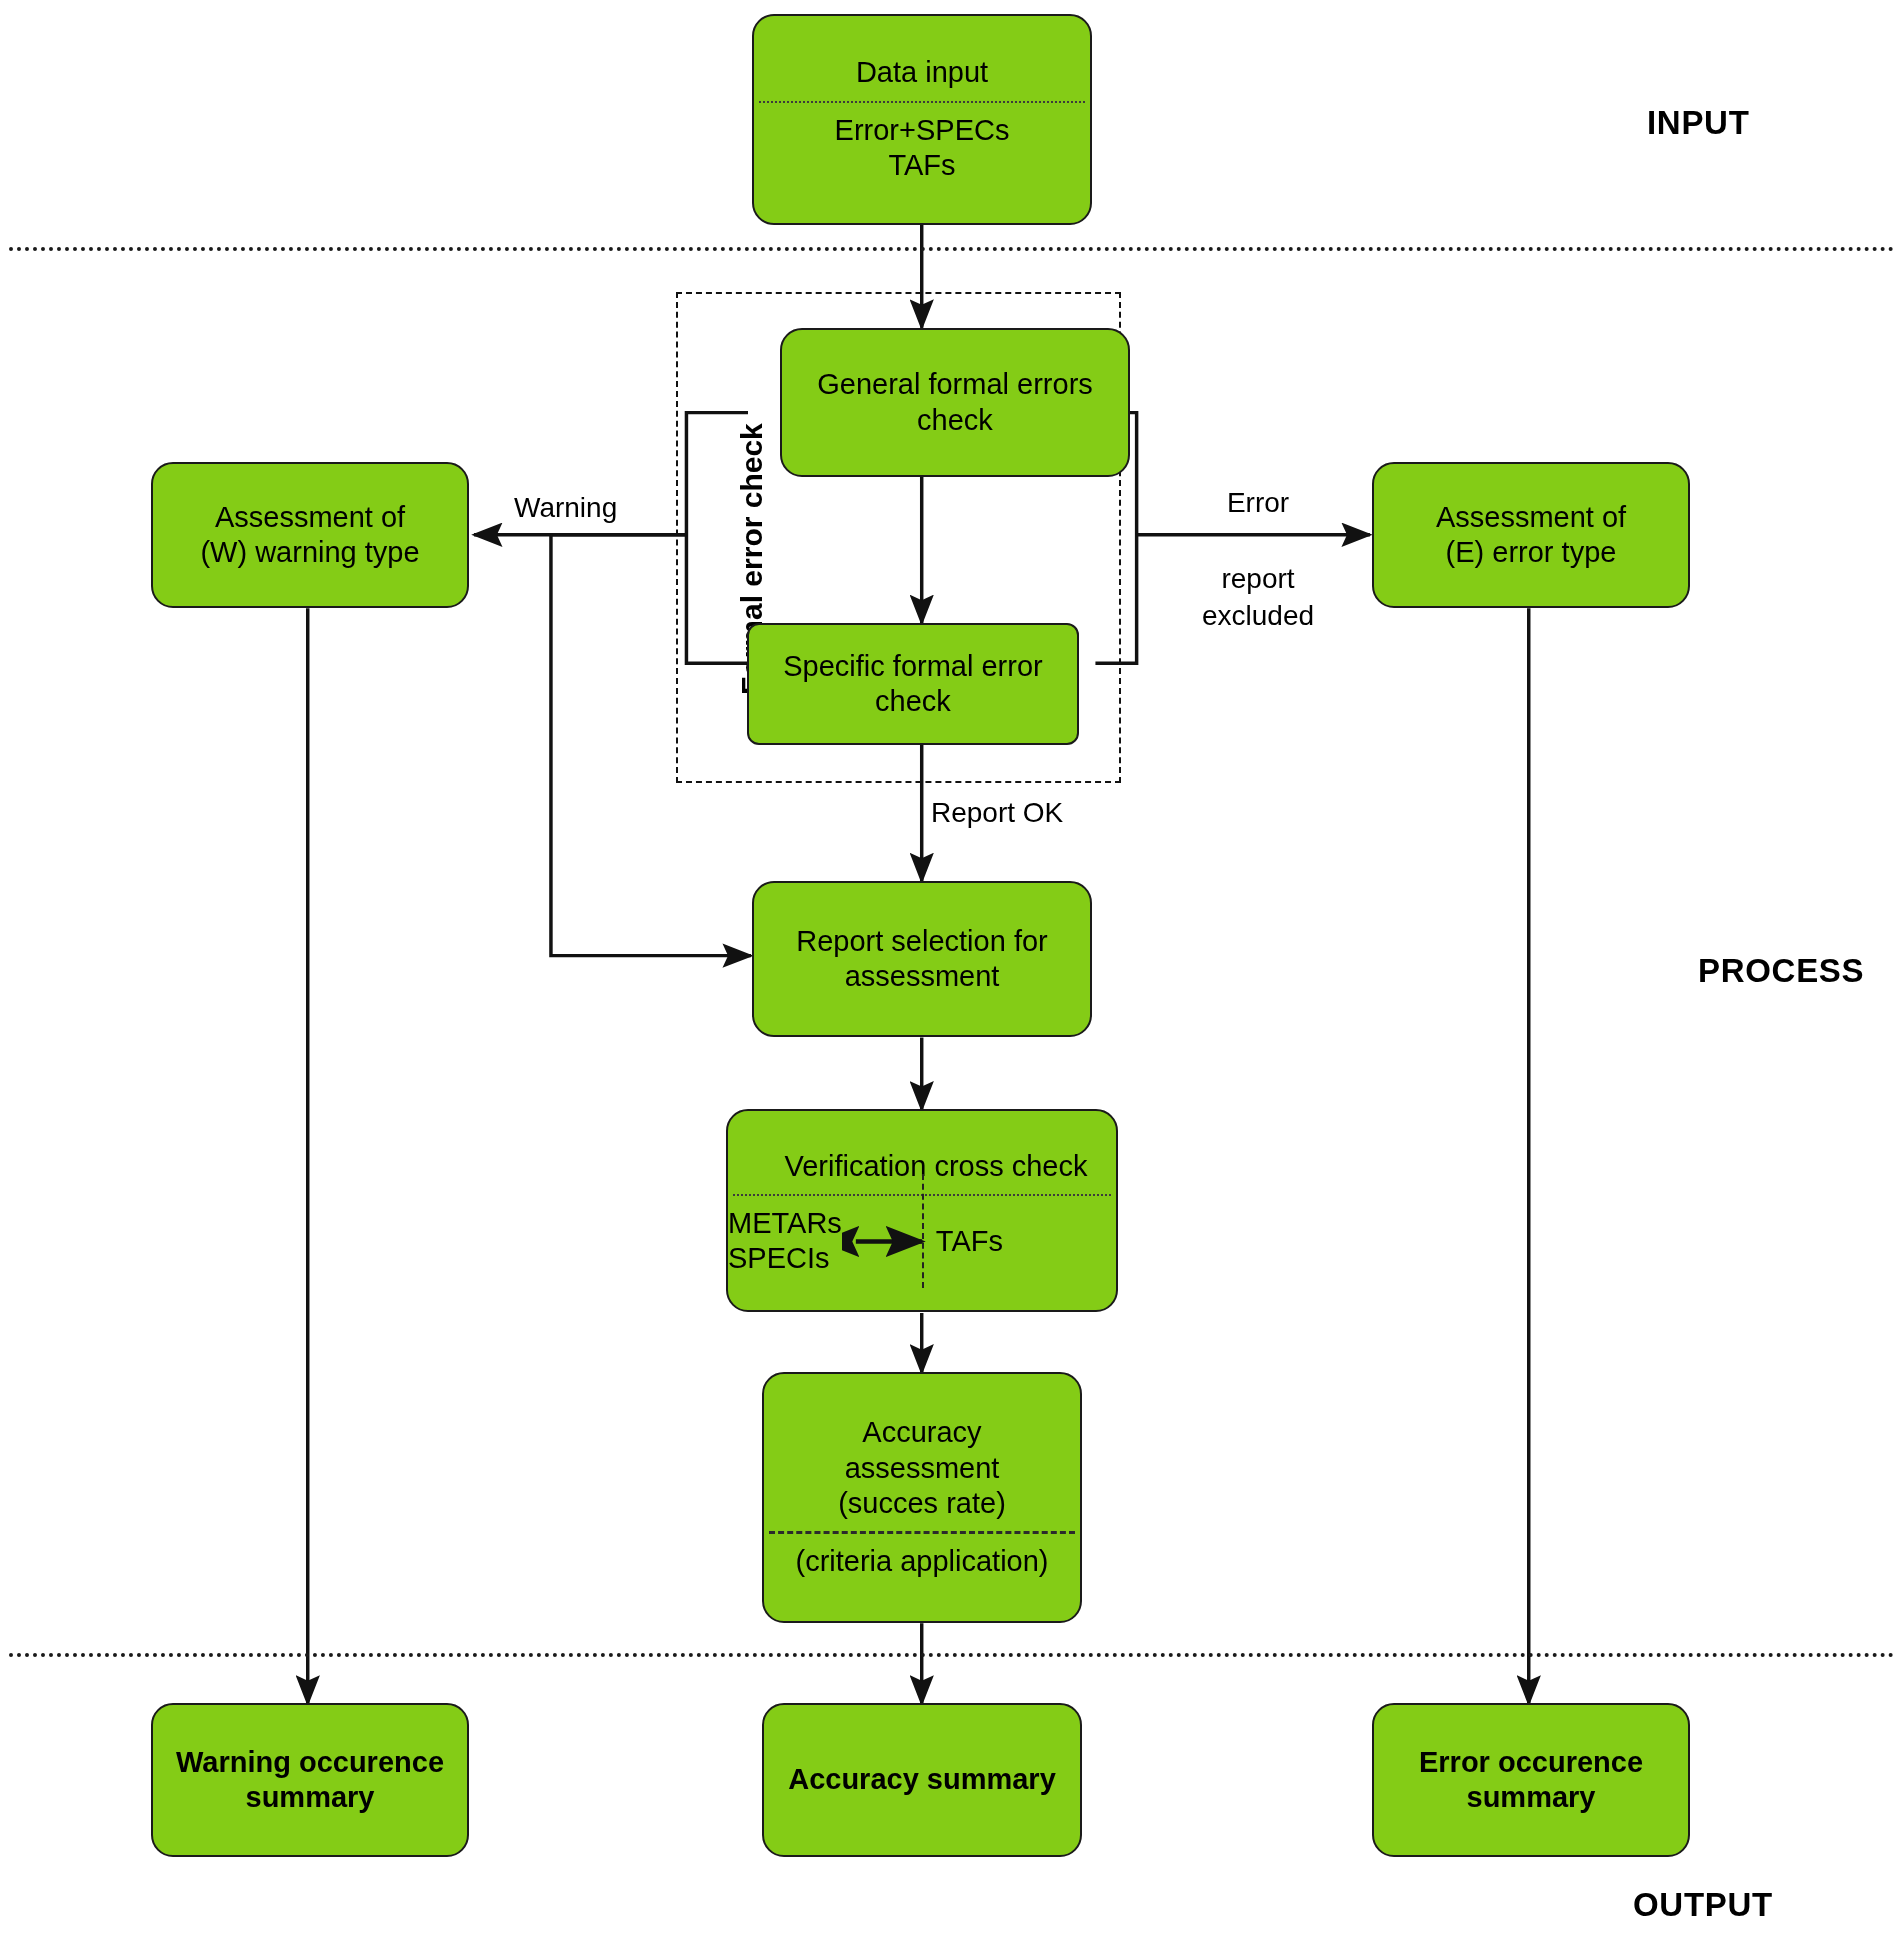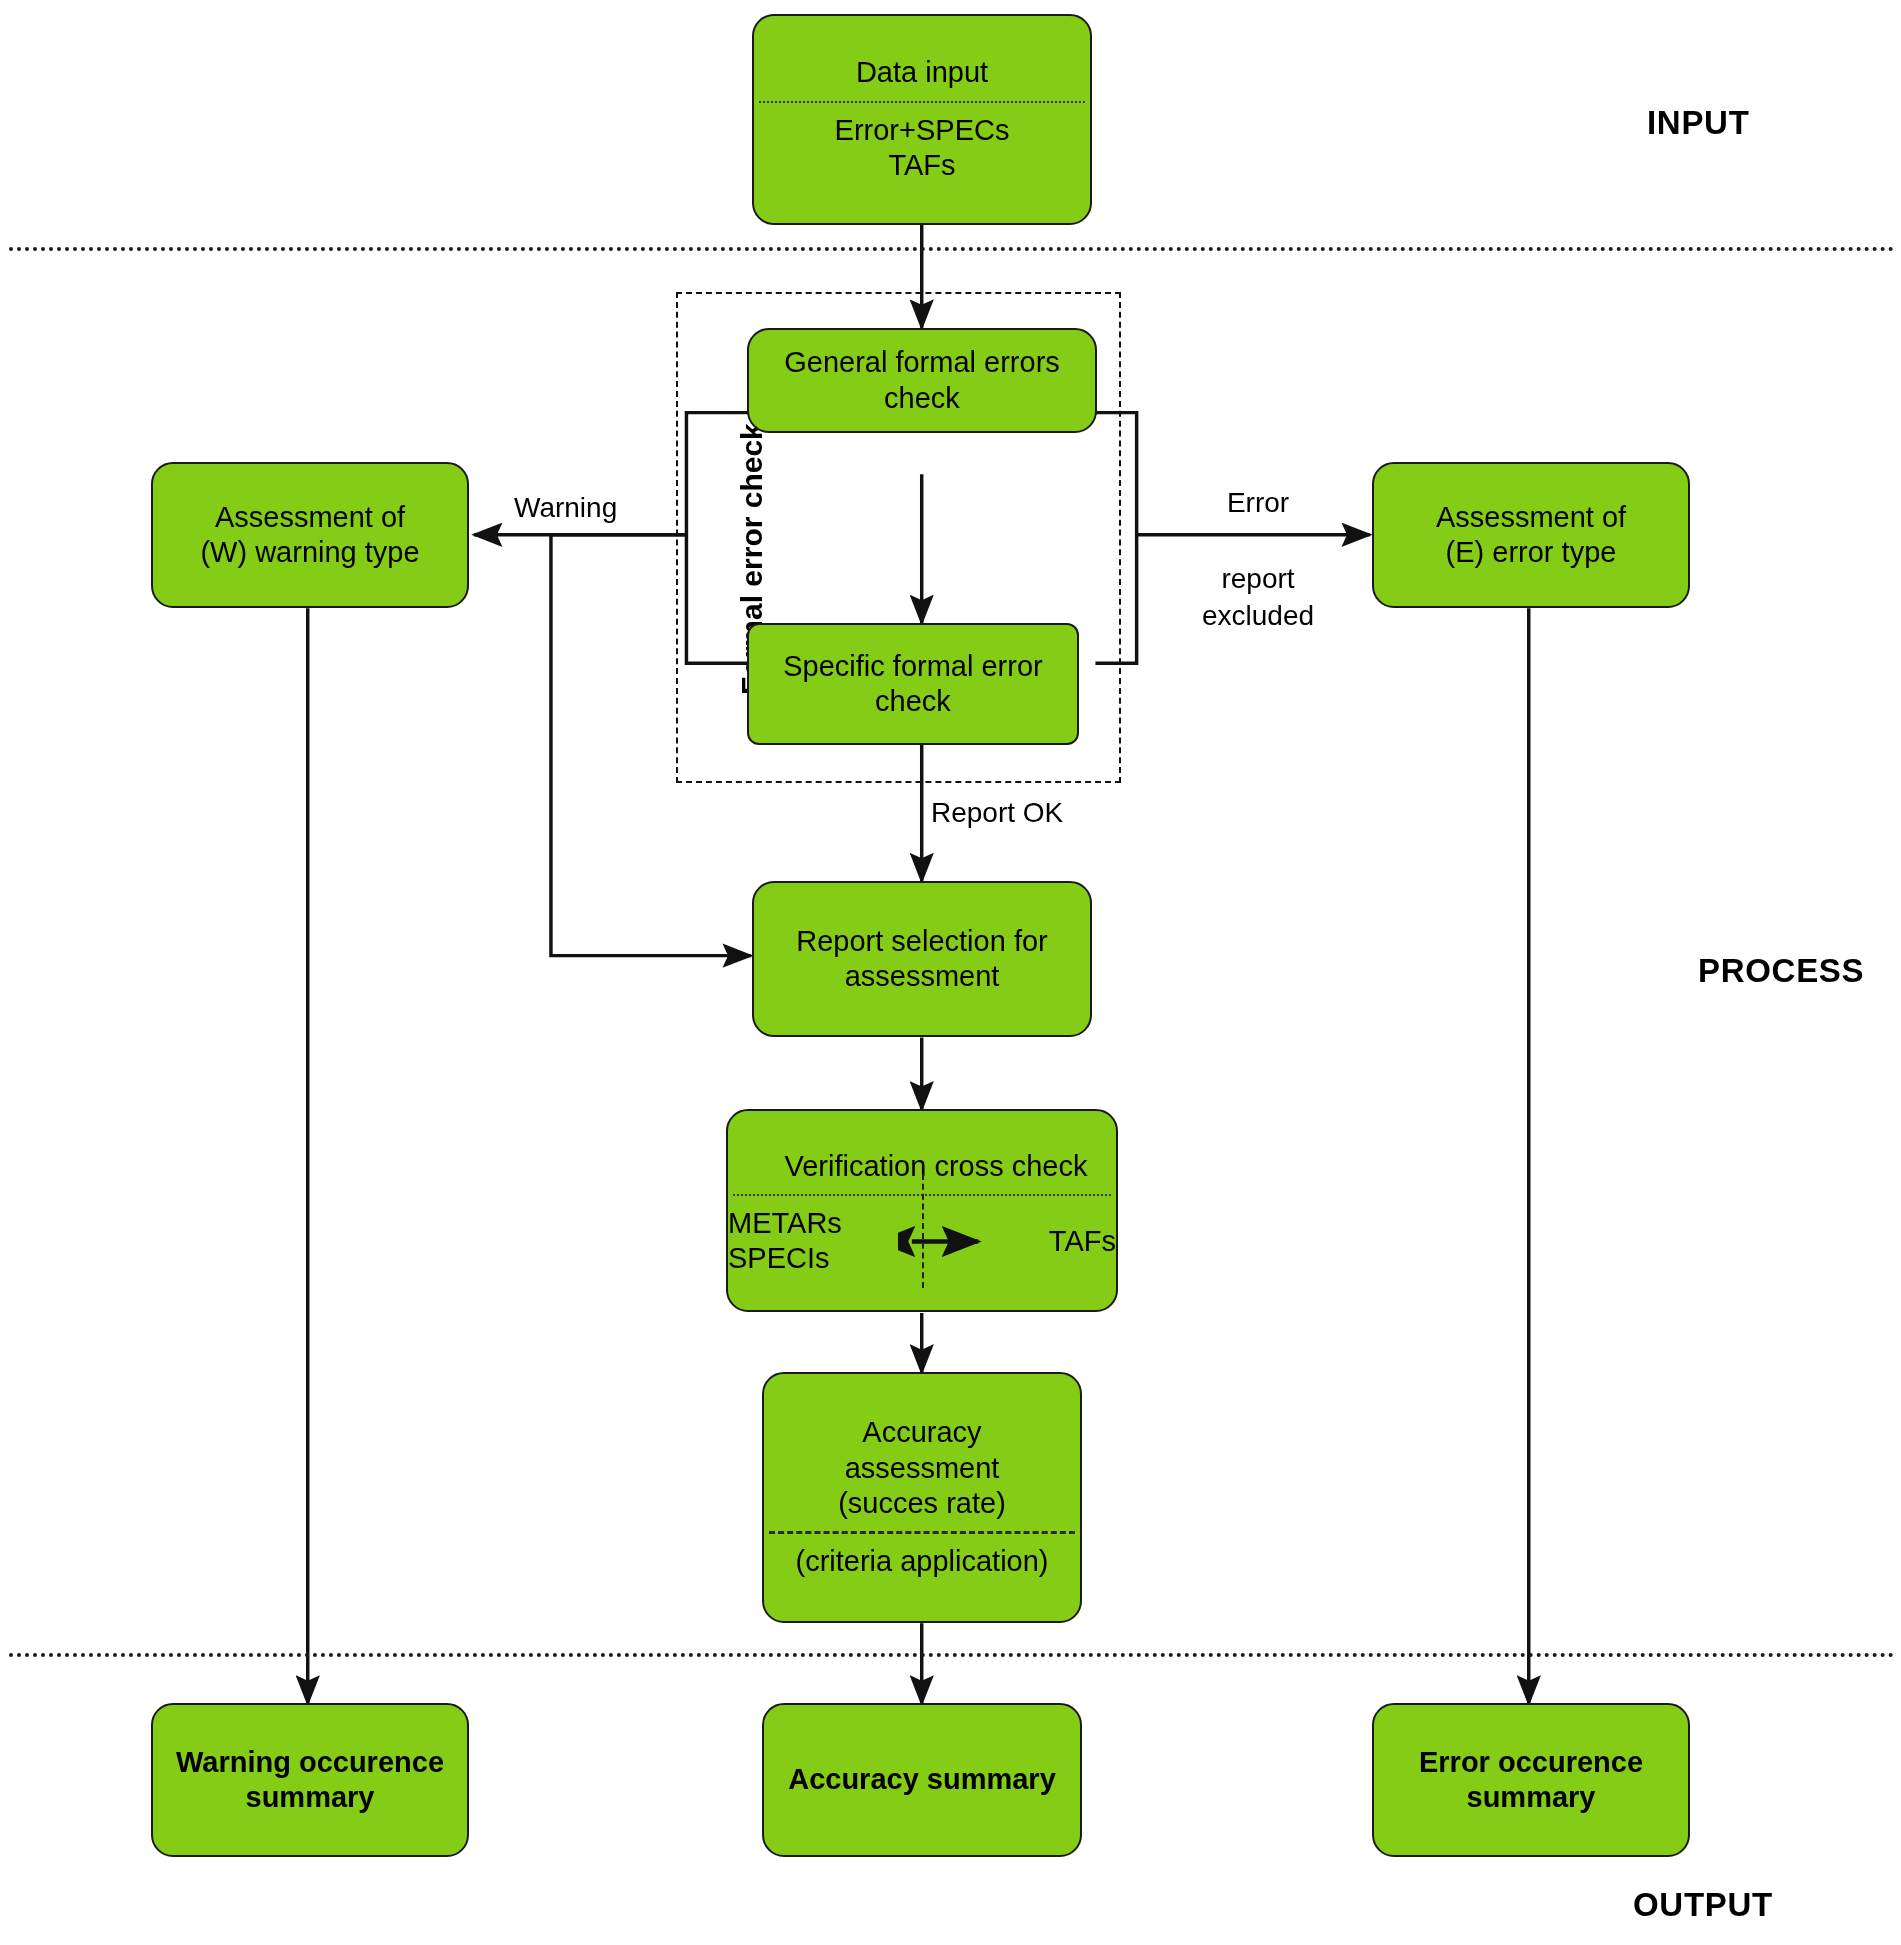--- a/index.html
+++ b/index.html
@@ -79,21 +79,21 @@
     background: transparent;
   }
   .divider-dotted {
     position: absolute;
     height: 0;
     border-top: 4.5px dotted #1a1a1a;
   }
   .xc-row {
     display: flex;
     align-items: center;
-    justify-content: space-between;
+    justify-content: flex-start;
     gap: 0px;
     position: relative;
   }
   .xc-left, .xc-right {
     font-size: 29px;
     line-height: 1.2;
     white-space: pre-line;
     color: #000;
   }
   .xc-left { text-align: left; }
@@ -160,21 +160,21 @@
   <div class="group-dashed" style="left:676px; top:292px; width:445px; height:491px;"></div>
   <div class="vert-label" style="left:735px; top:695px;">Formal error check</div>
 
   <div class="node-box" style="left:752px; top:14px; width:340px; height:211px;">
     <div class="node-text">Data input</div>
     <div class="node-sep"></div>
     <div class="node-text">Error+SPECs
 TAFs</div>
   </div>
 
-  <div class="node-box" style="left:747px; top:328px; width:350px; height:105px;">
+  <div class="node-box" style="left:780px; top:328px; width:350px; height:149px;">
     <div class="node-text">General formal errors
 check</div>
   </div>
 
   <div class="node-box" style="left:747px; top:623px; width:332px; height:122px;border-radius:12px;">
     <div class="node-text">Specific formal error
 check</div>
   </div>
 
   <div class="node-box" style="left:151px; top:462px; width:318px; height:146px;">

